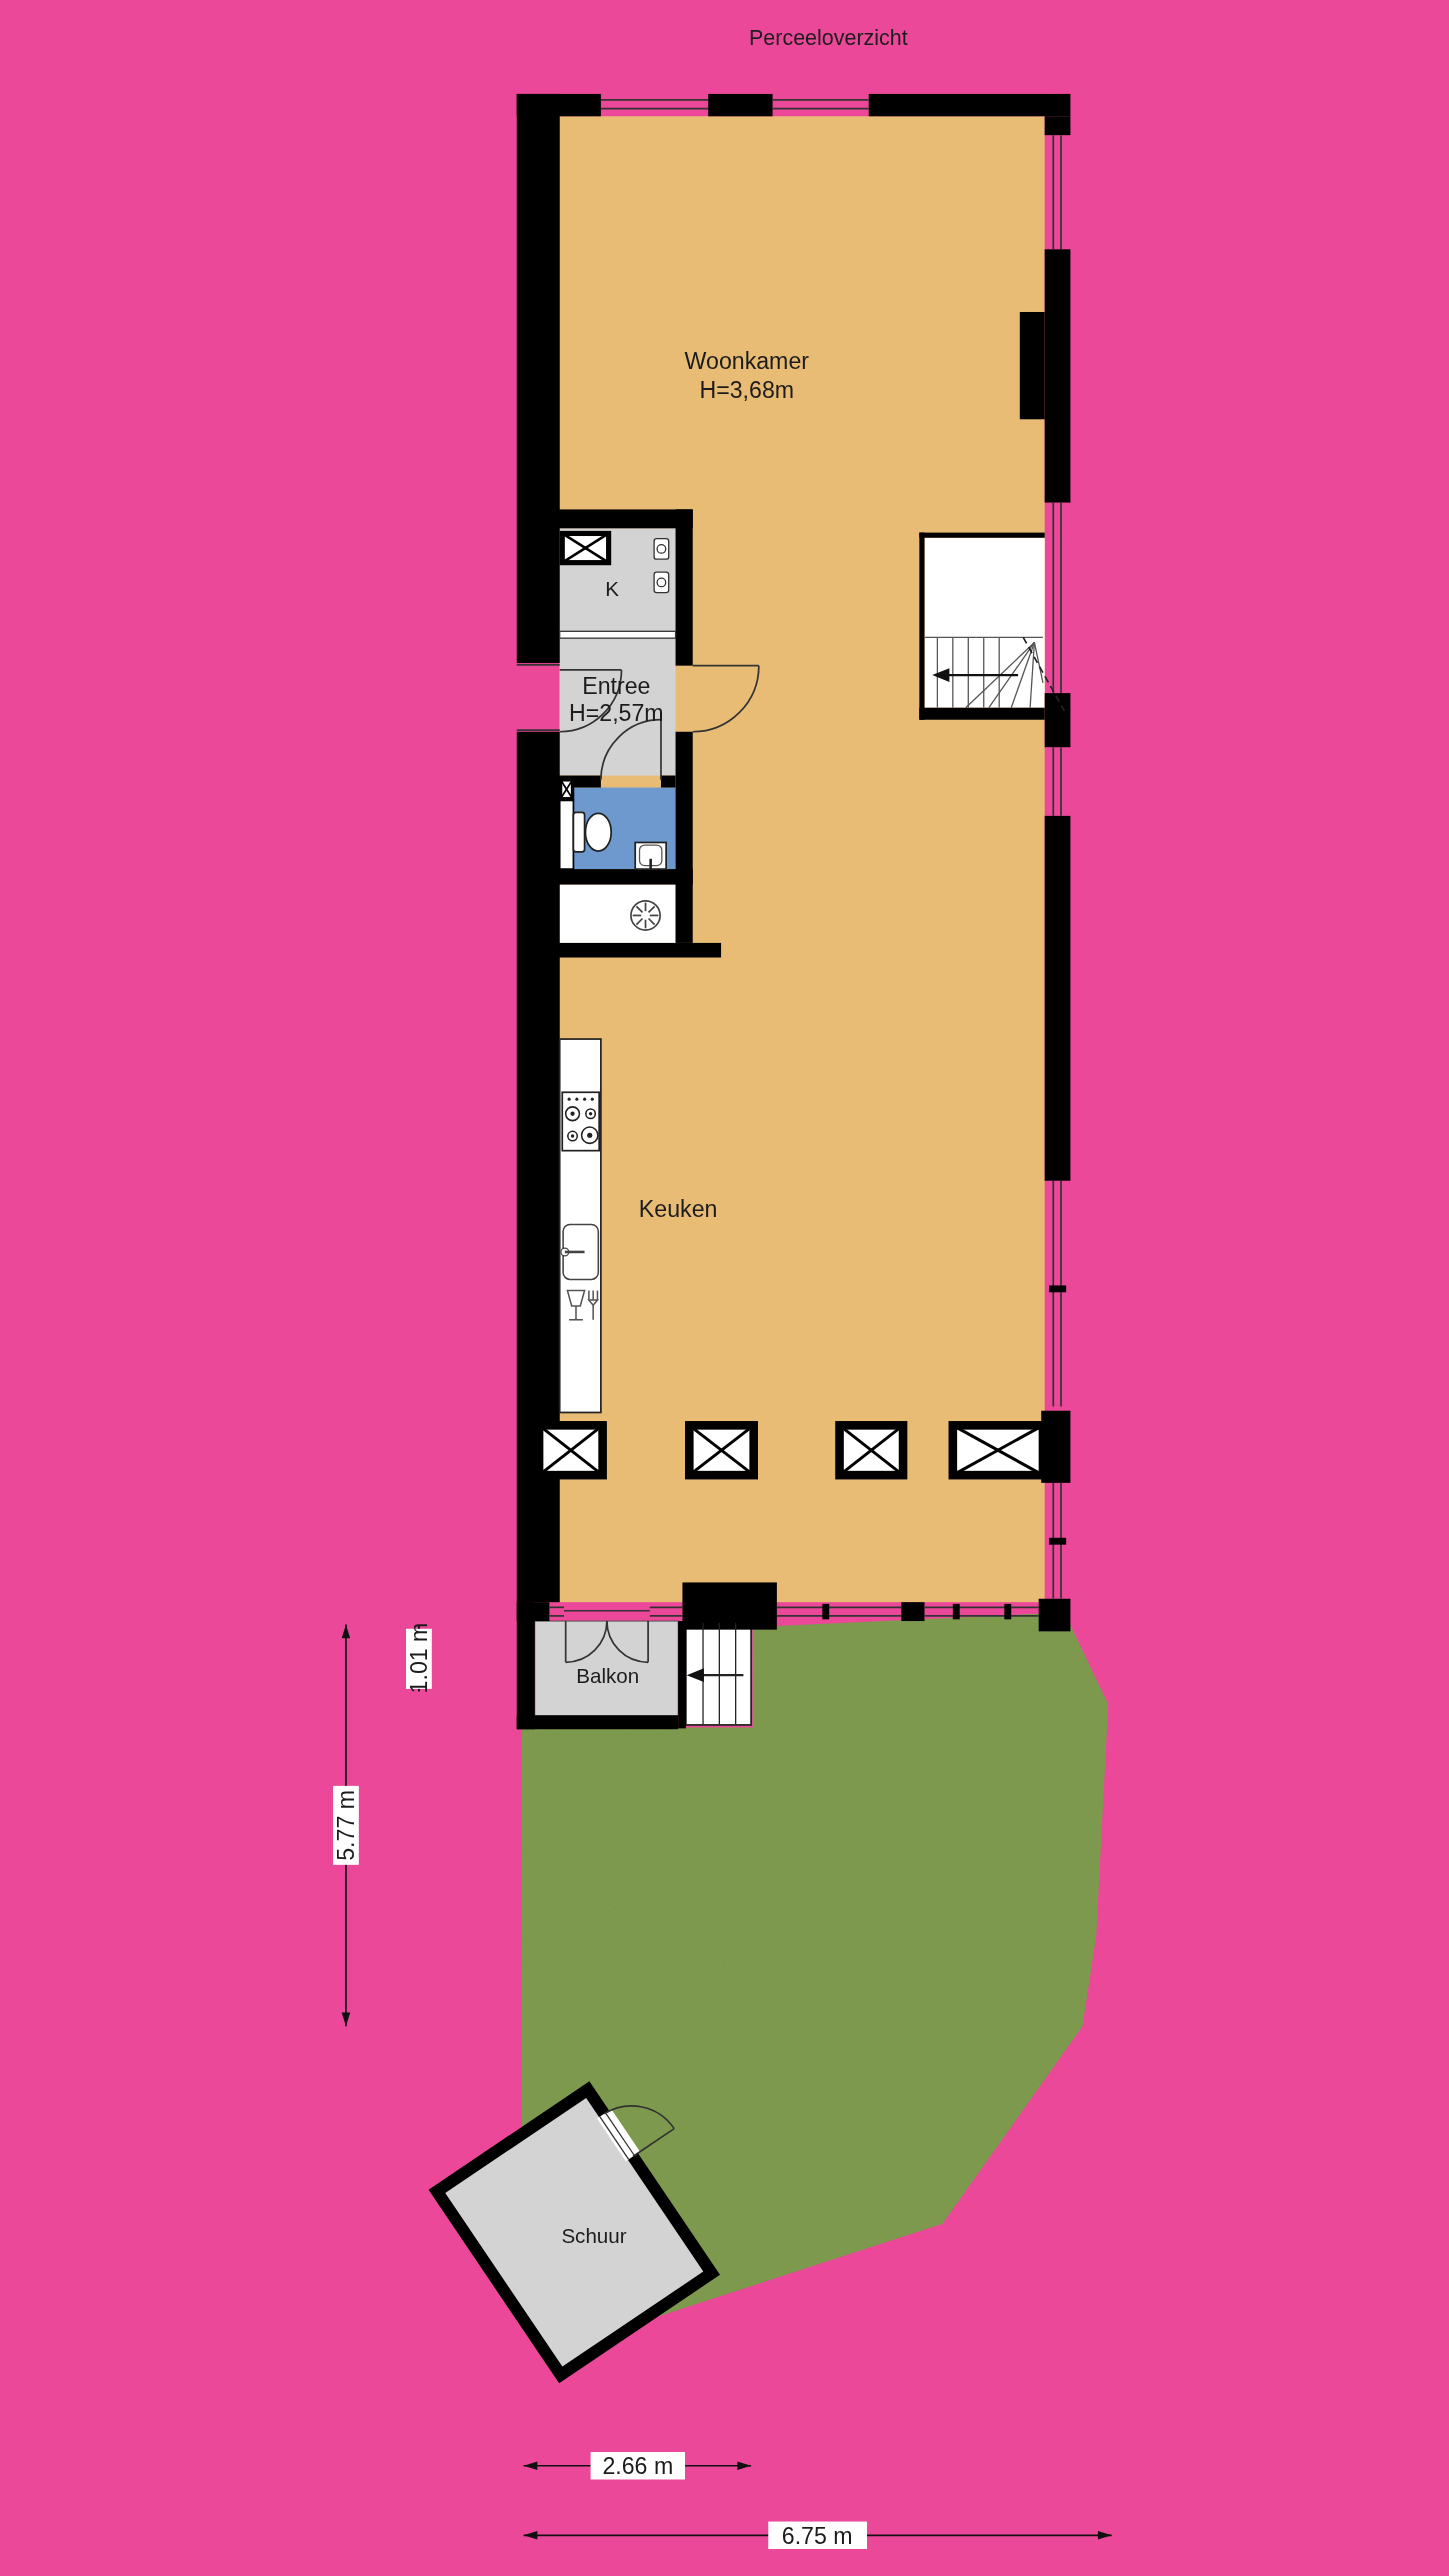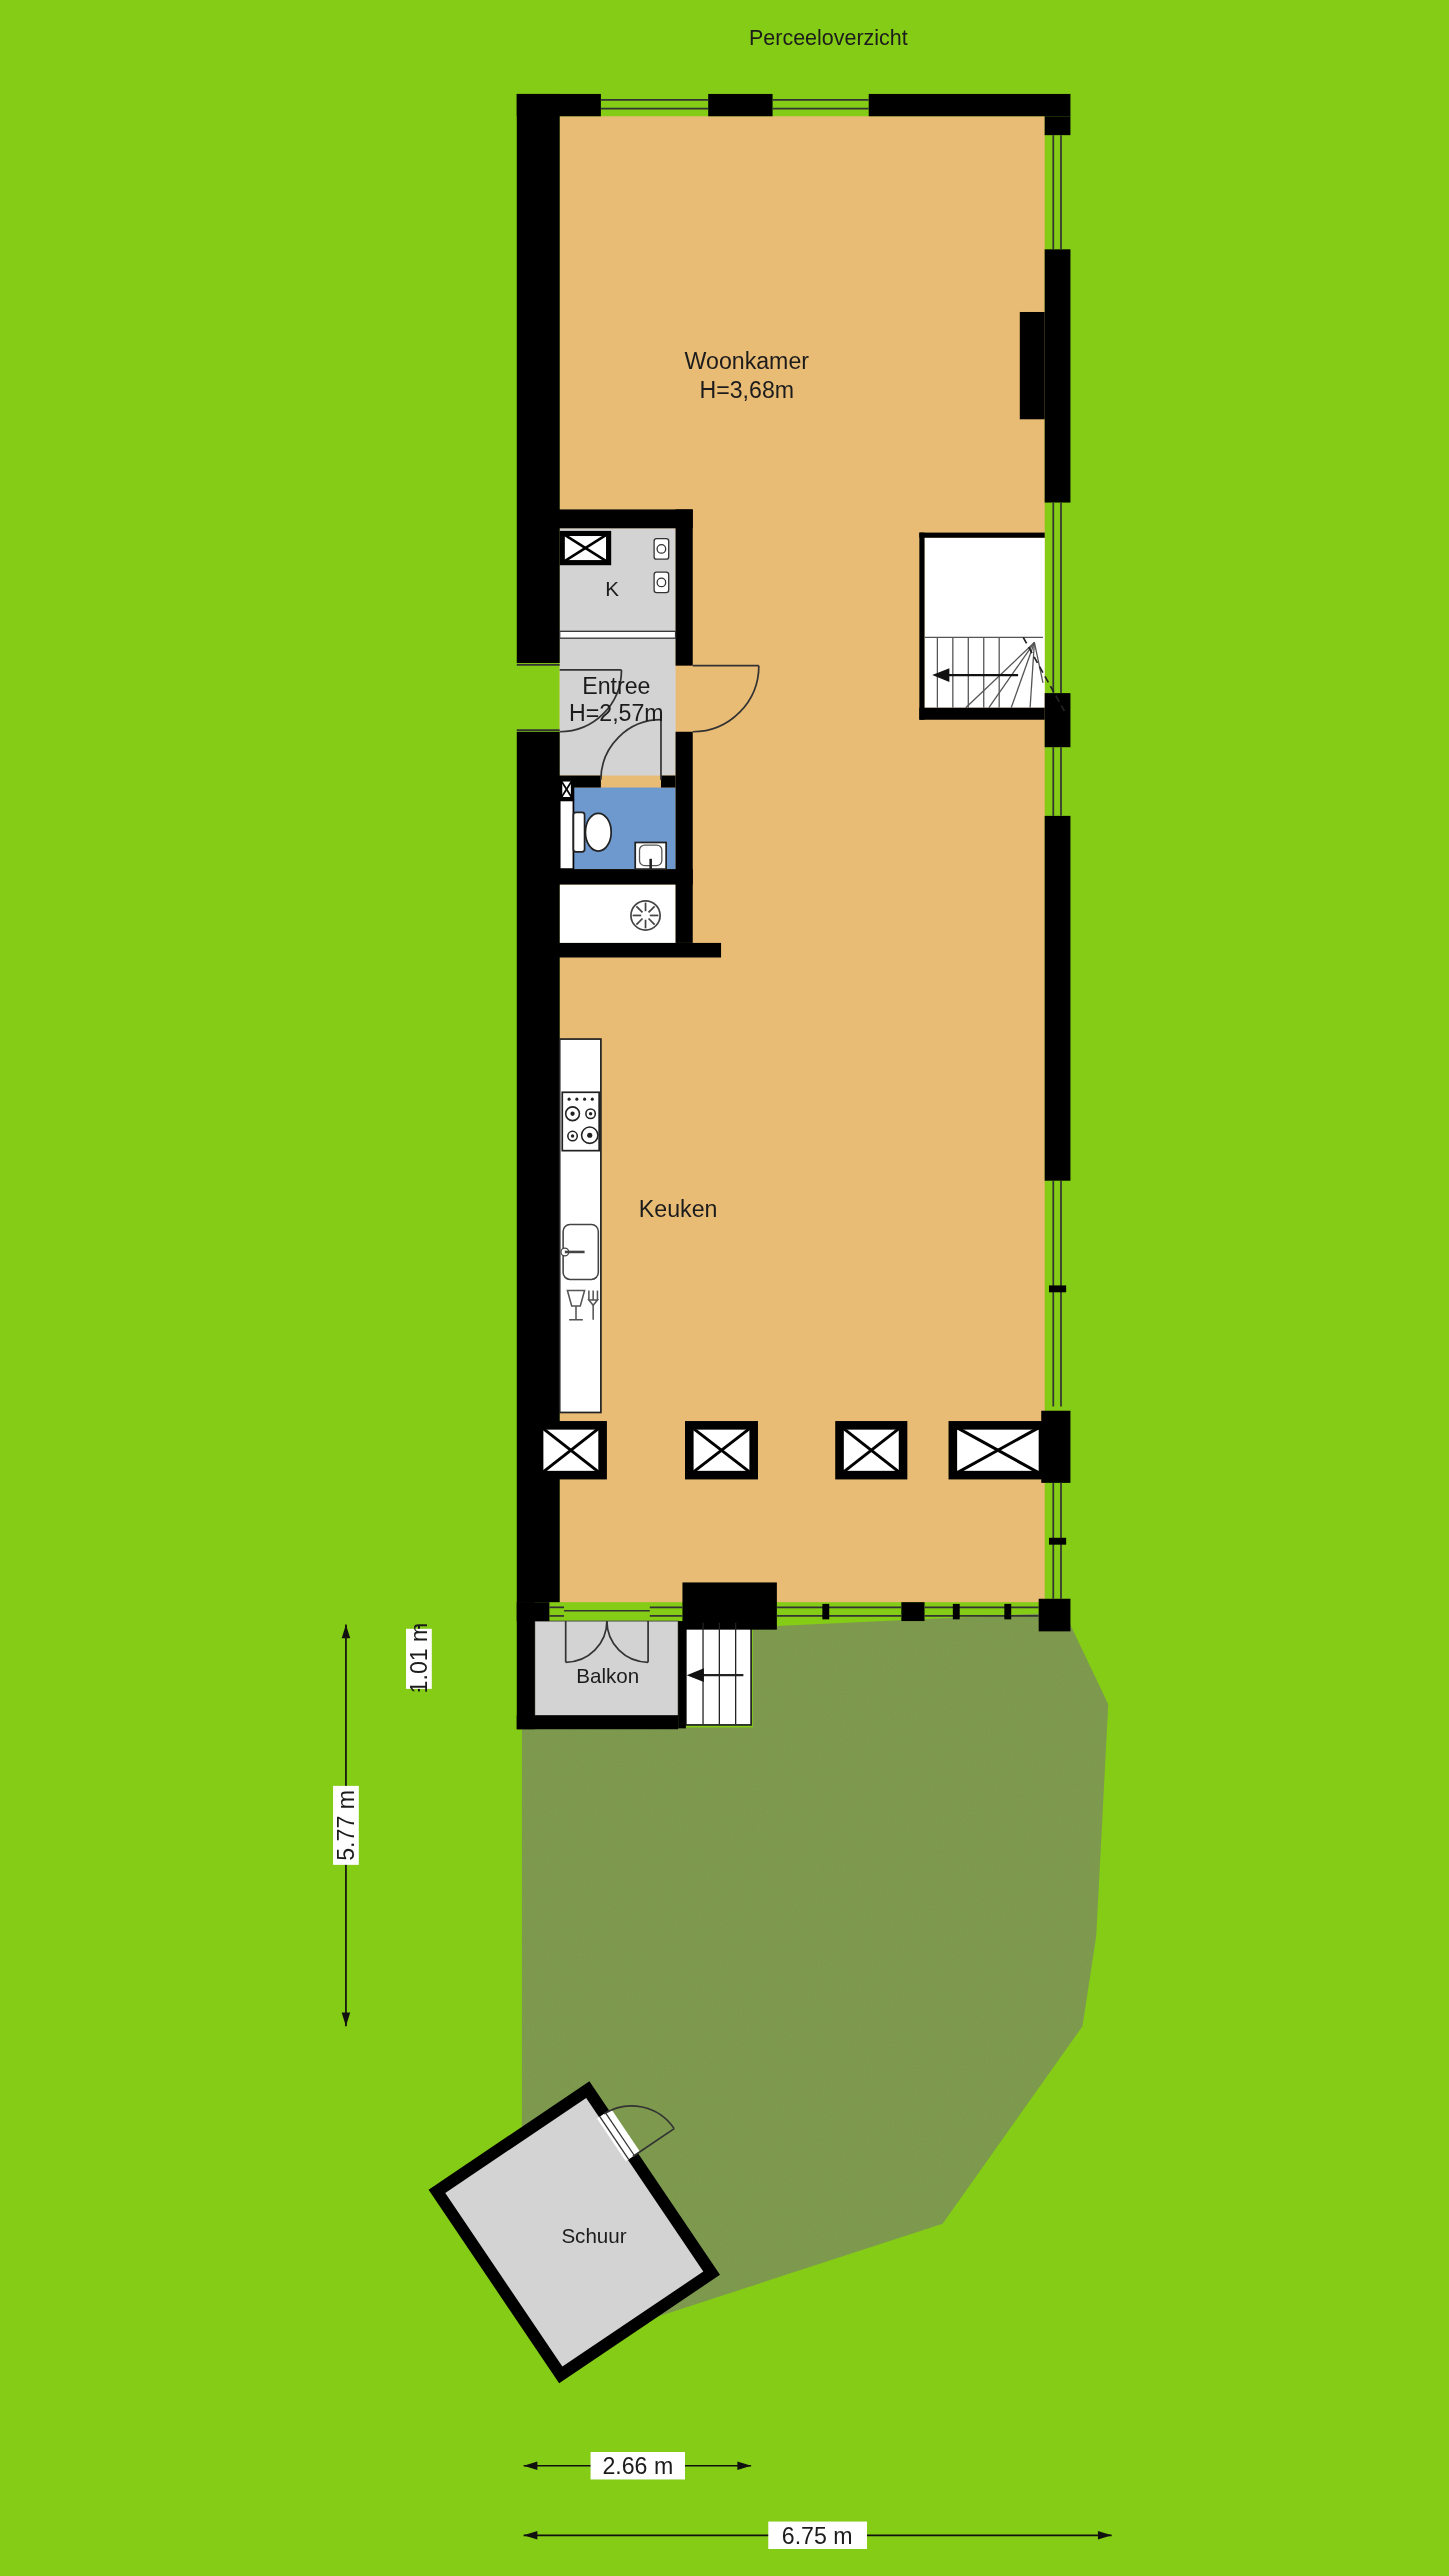--- a/index.html
+++ b/index.html
@@ -1,19 +1,19 @@
 <!DOCTYPE html>
 <html style="font-size:13.7px"><head>
 <meta charset="utf-8">
 <style>
   html,body{margin:0;padding:0;background:#ffffff;}
   .canvas{
     position:relative;
     width:1449px;height:2576px;
-    background:#84cc16;
+    background:#ec4899;
     font-family:"Liberation Sans", sans-serif;
     overflow:hidden;
   }
   svg text{
     font-family:"Liberation Sans", sans-serif;
     fill:#1c1c1c;
   }
   .room-label{font-size:27px;}
   .room-label-small{font-size:24px;}
   .dim-label{font-size:27px;}

